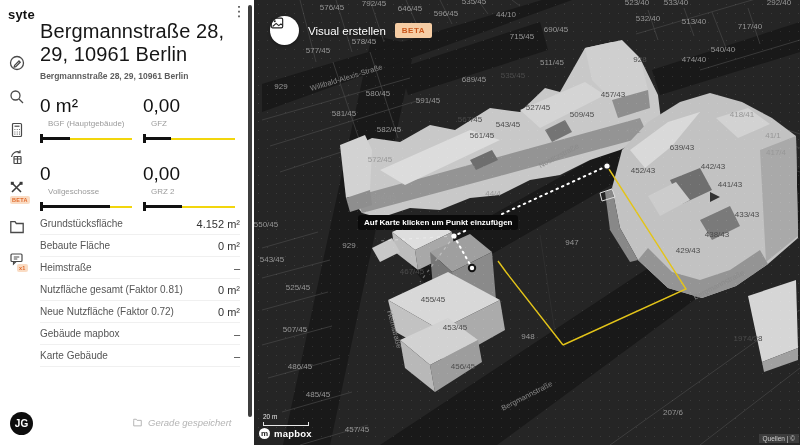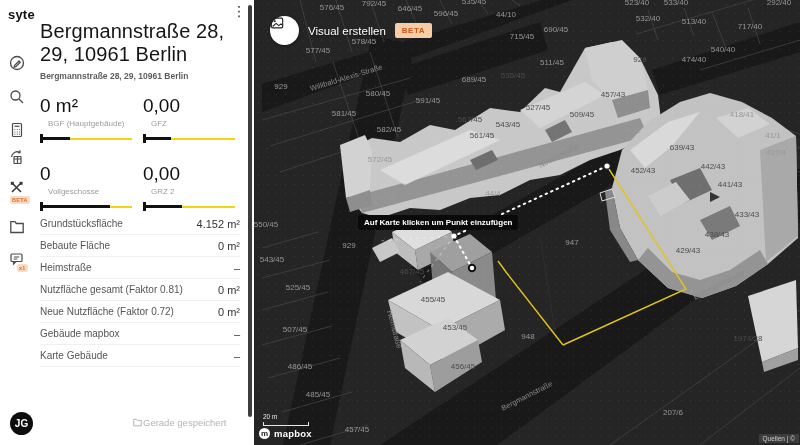--- a/index.html
+++ b/index.html
@@ -26,21 +26,21 @@
   .slider .fill  { position:absolute; left:0; top:3px; height:3px; background:#111; }
   .slider .handle{ position:absolute; left:0; top:0; width:3px; height:9px; background:#111; }
   .tabbar { margin-top:16px; border-bottom:1px solid #ececec; padding-bottom:0; }
   .tab { display:inline-block; font-size:10.5px; font-weight:700; color:#111; padding-bottom:5px; border-bottom:2px solid #111; margin-bottom:-1px; cursor:pointer; }
   .rows { margin-top:2px; }
   .trow { display:flex; justify-content:space-between; align-items:center; height:22px; border-bottom:1px solid #f0f0f0; }
   .trow .rl { font-size:10px; color:#555; }
   .trow .rv { font-size:11px; color:#333; }
   .footer { position:absolute; left:0; bottom:0; width:254px; height:44px; }
   .avatar { position:absolute; left:10px; bottom:10px; width:23px; height:23px; border-radius:50%; background:#0d0d0d; color:#fff; font-size:10px; font-weight:700; display:flex; align-items:center; justify-content:center; cursor:pointer; }
-  .saved { position:absolute; left:132px; bottom:17px; display:flex; align-items:center; color:#b4b4b4; font-size:9.5px; }
+  .saved { position:absolute; left:132px; bottom:17px; display:flex; align-items:center; gap:5px; color:#b4b4b4; font-size:9.5px;font-style:italic; }
   .saved svg { display:block; }
   .sb-scroll { position:absolute; right:2px; top:5px; width:4px; height:412px; background:#3d3d3d; border-radius:2px; cursor:pointer; }
 
   
   .map { position:absolute; left:254px; top:0; width:546px; height:445px; background:#252525; cursor:crosshair; }
   .map::after { content:""; position:absolute; inset:0; pointer-events:none;
      background-image:radial-gradient(rgba(255,255,255,.10) .6px, transparent .7px), radial-gradient(rgba(255,255,255,.06) .6px, transparent .7px);
      background-size:9px 9px, 14px 14px; background-position:0 0, 4px 6px; }
   .map svg { position:absolute; left:0; top:0; }
   .visual-btn { position:absolute; left:16px; top:16px; display:flex; align-items:center; gap:9px; cursor:pointer; }

